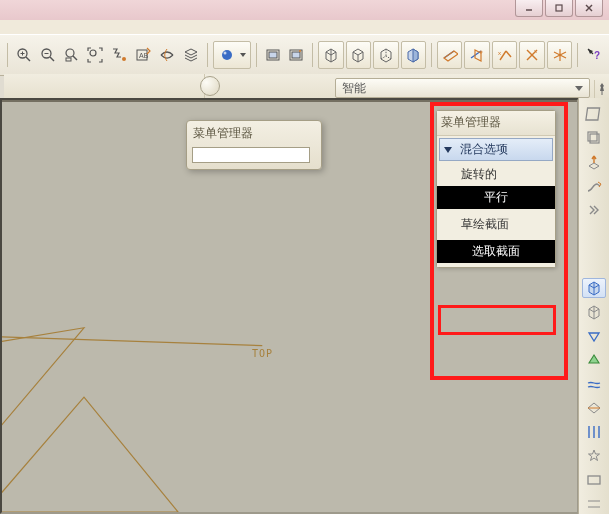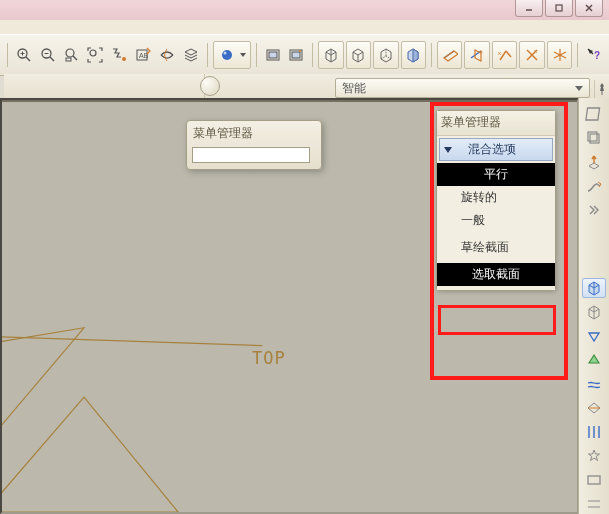--- a/index.html
+++ b/index.html
@@ -150,21 +150,21 @@
   .geom {
     position:absolute;
     left:0; top:0;
     width:100%; height:100%;
     pointer-events:none;
   }
   .top-label {
     position:absolute;
     left:250px; top:248px;
     font-family: Consolas, monospace;
-    font-size:17px;
+    font-size:10px;
     color:#a7813d;
     letter-spacing:1px;
   }
 
   
   .mini-panel {
     position:absolute;
     left:186px; top:120px;
     width:130px;
     background: linear-gradient(#f3efe3,#e5dfcd);
@@ -218,21 +218,21 @@
     padding:3px 4px 4px 4px;
     color:#5a543f;
     background:linear-gradient(#f5f1e5,#e7e2d1);
     border-bottom:1px solid #d0c9b3;
   }
   .mp-header {
     background:linear-gradient(#e4edf8,#c8d8ee);
     border:1px solid #95a8c4;
     margin:2px;
     padding:2px 4px;
-    display:flex; align-items:center; gap:16px;
+    display:flex; align-items:center; gap:8px;
     color:#253a5e;
   }
   .mp-header .tri {
     width:0;height:0;border-left:4px solid transparent;border-right:4px solid transparent;border-top:6px solid #253a5e;
   }
   .mp-item {
     padding:3px 4px 3px 24px;
     color:#333;
     background:#f2eee1;
   }
@@ -496,23 +496,22 @@
   <div class="mtitle">菜单管理器</div>
   <input type="text" value="" style="">
 </div>
 
 <div class="menu-panel">
   <div class="mp-title">菜单管理器</div>
   <div class="mp-header">
     <span class="tri"></span>
     <span>混合选项</span>
   </div>
+  <div class="mp-item">旋转的</div>
   <div class="mp-item black">平行</div>
-  <div class="mp-item">旋转的</div>
-  <div class="mp-item">一般</div>
   <div class="mp-gap"></div>
   <div class="mp-item">草绘截面</div>
   <div class="mp-gap"></div>
   <div class="mp-item black">选取截面</div>
   <div class="mp-gap"></div>
 </div>
 
 <div class="red-box outer"></div>
 <div class="red-box inner"></div>
 

